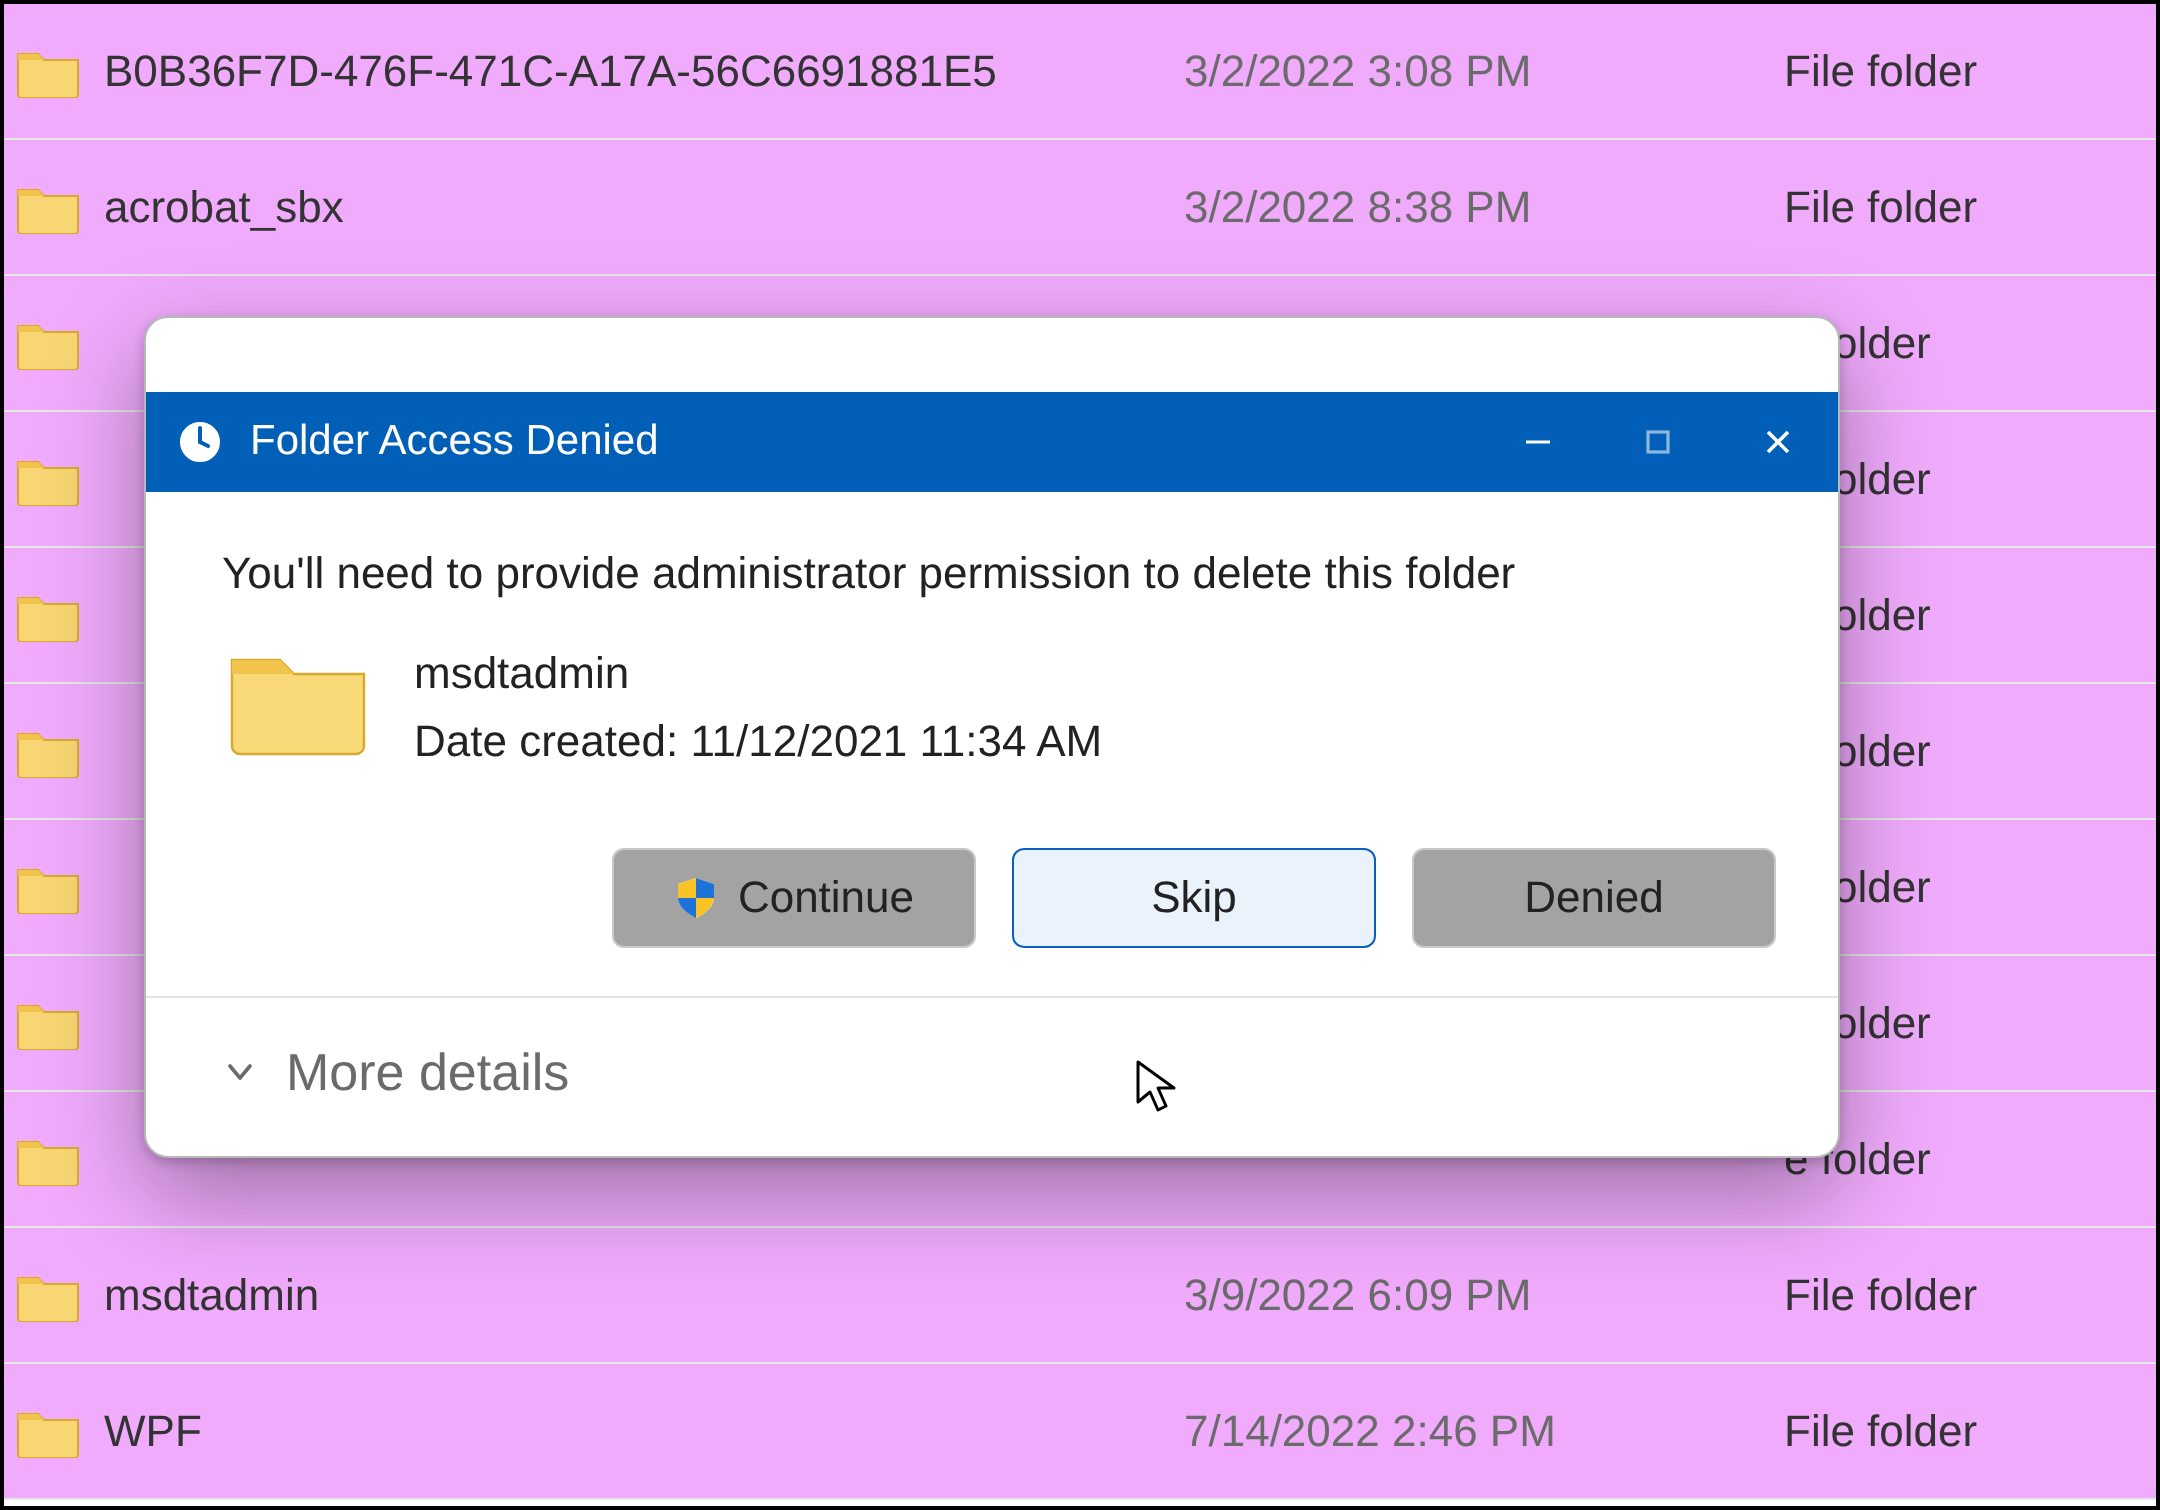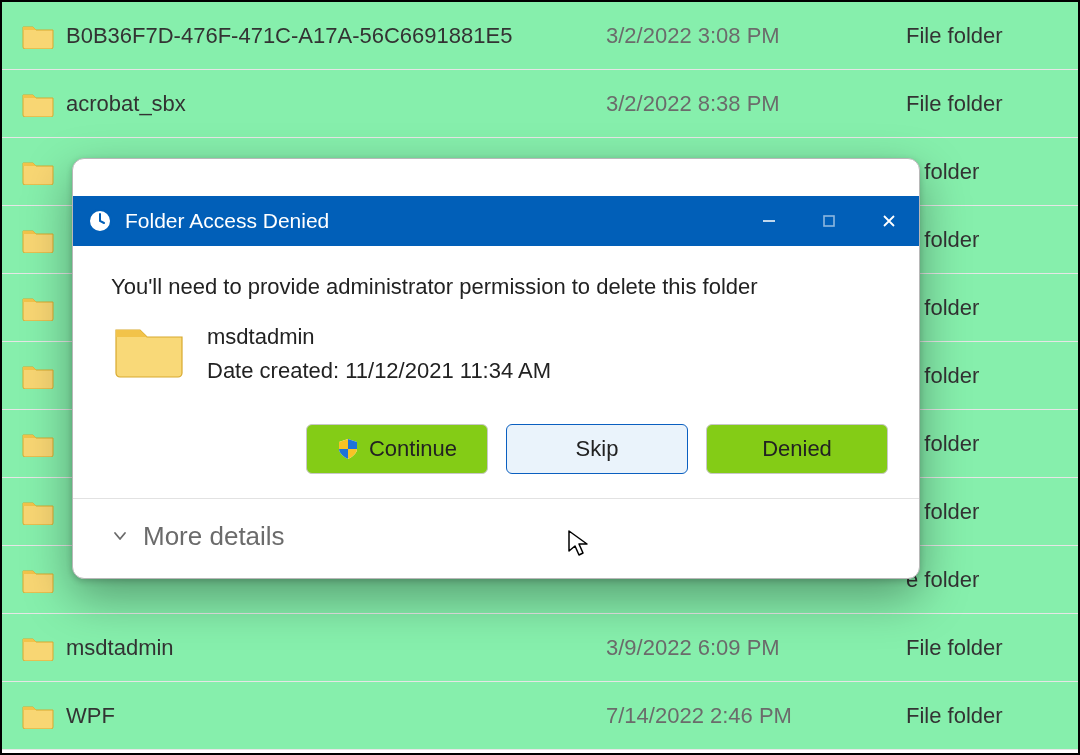--- a/index.html
+++ b/index.html
@@ -10,23 +10,23 @@
       overflow: hidden;
       background: #fff;
       position: relative;
       border: 2px solid #000;
     }
     .file-list { position: absolute; top: 0; left: 0; right: 0; }
     .file-row {
       display: flex;
       align-items: center;
       height: 68px;
-      padding-left: 20px;
+      padding-left: 6px;
       border-bottom: 1px solid #e6e6e6;
-      background: #86efac;
+      background: #f0abfc;
       font-size: 22px;
       color: #333;
     }
     .file-row .folder-glyph { width: 32px; height: 26px; flex: 0 0 32px; margin-right: 12px; }
     .file-row .name { flex: 0 0 540px; white-space: nowrap; overflow: hidden; text-overflow: ellipsis; }
     .file-row .date { flex: 0 0 300px; color: #6b6b6b; }
     .file-row .type { flex: 1; color: #333; text-align: left; }
 
     .folder-glyph svg { width: 100%; height: 100%; display: block; }
 
@@ -73,21 +73,21 @@
     .checkbox {
       width: 26px; height: 26px; background: #0b5cc0; border-radius: 4px;
       margin-right: 14px; display: inline-flex; align-items: center; justify-content: center;
       color: #fff; font-size: 18px; font-weight: bold;
     }
     .check-label { font-size: 22px; color: #222; }
 
     .button-row { display: flex; justify-content: flex-end; gap: 18px; padding-right: 4px; }
     .btn {
       min-width: 182px; height: 50px; border-radius: 6px;
-      border: 1px solid #c8c8c8; background: #84cc16; color: #222;
+      border: 1px solid #c8c8c8; background: #a3a3a3; color: #222;
       font-size: 22px; display: inline-flex; align-items: center; justify-content: center;
       gap: 10px;
     }
     .btn.skip { border: 1.8px solid #0a5fc0; background: #eaf3fb; }
     .shield { width: 22px; height: 22px; }
 
     .dialog-footer {
       border-top: 1px solid #e2e2e2;
       padding: 22px 38px 26px 38px;
       display: flex; align-items: center; gap: 14px;

